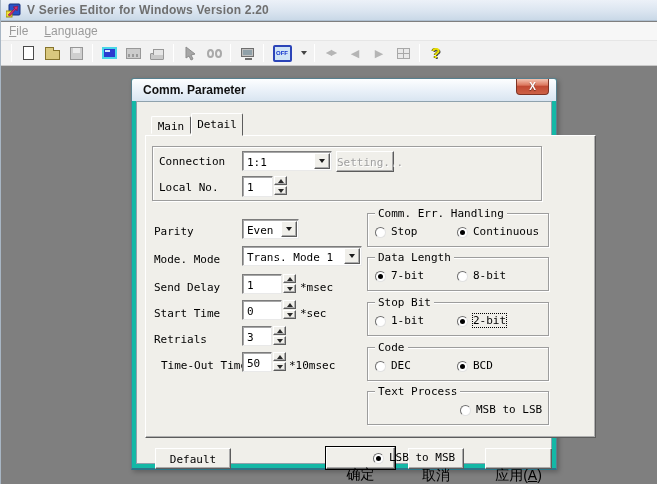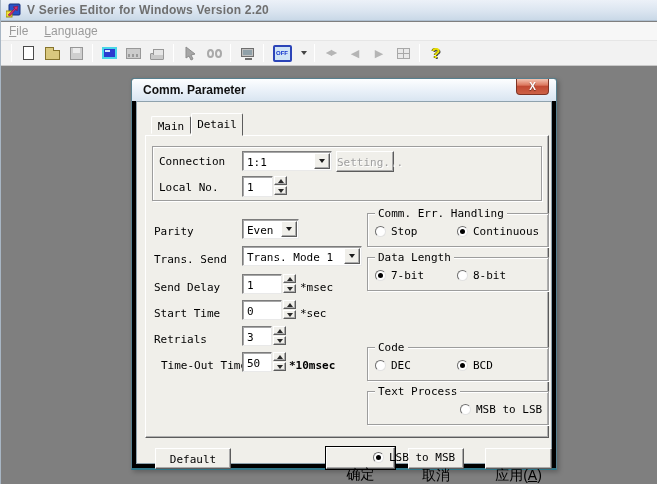--- a/index.html
+++ b/index.html
@@ -53,41 +53,41 @@
   .i-arrow{font-size:11px;color:#b5b5b5;line-height:1;}
   .i-sync{font-size:8px;color:#b5b5b5;letter-spacing:-1px;line-height:1;}
   .i-tile{width:13px;height:11px;border:1px solid #a8a8a8;background:
     linear-gradient(#a8a8a8,#a8a8a8) 50% 0/1px 100% no-repeat,
     linear-gradient(#a8a8a8,#a8a8a8) 0 50%/100% 1px no-repeat,#e9e9e9;}
   .i-help{font:bold 14px var(--sans);color:#ede200;text-shadow:1px 1px 0 #4a4a4a,-1px 0 0 #7a7a00;}
   .i-cursor{display:block;}
 
   
   .dialog{position:absolute;left:130px;top:78px;width:426px;height:392px;
-    background:#000000;border:1px solid #57808f;border-bottom:2px solid #2f7486;
+    background:#14b8a6;border:1px solid #57808f;border-bottom:2px solid #2f7486;
     border-radius:3px 3px 0 0;
     box-shadow:2px 2px 5px rgba(0,0,0,.25);}
   .dlg-titlebar{position:absolute;left:0;top:0;right:0;height:22px;
     background:linear-gradient(180deg,#fdfeff 0%,#e9f0f8 55%,#d9e5f1 100%);
     border-radius:2px 2px 0 0;}
   .dlg-title{position:absolute;left:11px;top:4px;font:bold 12px var(--sans);color:#111;}
   .dlg-close{position:absolute;right:7px;top:0;width:33px;height:16px;
     background:linear-gradient(180deg,#f3c4b2 0%,#dd7a61 40%,#c14a33 50%,#cd6146 100%);
     border:1px solid #7e3425;border-top:none;border-radius:0 0 4px 4px;
     display:flex;align-items:center;justify-content:center;}
   .dlg-close .x{font:bold 10px var(--sans);color:#fff;text-shadow:0 1px 1px rgba(0,0,0,.45);}
   .dlg-body{position:absolute;left:4px;right:4px;top:22px;bottom:4px;background:var(--face);
     border:1px solid #8fa2ad;}
 
   .tab{position:absolute;background:var(--face);border:1px solid;border-color:#fff var(--dk) var(--face) #fff;
     border-radius:2px 2px 0 0;font:11px var(--mono);color:#000;text-align:center;padding-top:4px;}
   .tab-inactive{left:14px;top:14px;width:40px;height:18px;z-index:1;padding-top:3px;}
   .tab-active{left:54px;top:11px;width:52px;height:23px;z-index:3;font-weight:bold;font-weight:normal;}
 
-  .tab-panel{position:absolute;left:8px;top:33px;width:404px;height:303px;background:var(--face);
+  .tab-panel{position:absolute;left:8px;top:33px;width:451px;height:303px;background:var(--face);
     border:1px solid;border-color:#fff var(--dk) var(--dk) #fff;box-shadow:inset -1px -1px 0 #b0b0b0;z-index:2;}
 
   .flabel{position:absolute;font:11px var(--mono);color:#000;white-space:pre;}
   .unit{position:absolute;font:11px var(--mono);color:#000;}
 
   .inset{position:absolute;background:#fff;border:1px solid;border-color:#7c7c7c #e9e9e9 #e9e9e9 #7c7c7c;
     box-shadow:inset 1px 1px 0 rgba(60,60,60,.45);font:11px var(--mono);padding:4px 0 0 4px;color:#000;}
   .outset{background:var(--face);border:1px solid;border-color:#fff var(--dk) var(--dk) #fff;
     box-shadow:inset -1px -1px 0 #ababab;}
   .combo-btn{position:absolute;right:1px;top:1px;width:16px;height:16px;display:flex;align-items:center;justify-content:center;}
@@ -98,21 +98,21 @@
   .spin .tu{width:0;height:0;border-left:3px solid transparent;border-right:3px solid transparent;border-bottom:4px solid #2a2a2a;}
   .spin .td{width:0;height:0;border-left:3px solid transparent;border-right:3px solid transparent;border-top:4px solid #2a2a2a;}
 
   .pbtn{position:absolute;font:11px var(--mono);color:#000;text-align:center;padding-top:4px;}
   .pbtn.disabled{color:#9f9f9f;text-shadow:1px 1px 0 #fff;}
   .btn-cjk{font-family:var(--sans);font-size:14px;padding-top:18px;}
   .btn-default{box-shadow:0 0 0 1px #000, inset -1px -1px 0 #ababab;}
 
   .group{position:absolute;border:1px solid #9d9d9d;box-shadow:inset 1px 1px 0 #fff,1px 1px 0 #fff;}
   .gtitle{position:absolute;top:-7px;left:7px;background:var(--face);padding:0 3px;font:11px var(--mono);}
-  .opt{position:absolute;display:flex;align-items:center;gap:5px;}
+  .opt{position:absolute;display:flex;align-items:flex-end;gap:5px;}
   .radio{width:11px;height:11px;border-radius:50%;background:#fff;border:1px solid;
     border-color:#6e6e6e #e2e2e2 #e2e2e2 #6e6e6e;position:relative;flex:0 0 11px;}
   .radio.checked::after{content:"";position:absolute;left:2px;top:2px;width:5px;height:5px;border-radius:50%;background:#000;}
   .olabel{font:11px var(--mono);color:#000;white-space:pre;}
   .olabel.focused{outline:1px dotted #000;}
 </style>
 </head>
 <body>
 
 <div class="window">
@@ -234,21 +234,21 @@
         </div>
 
         <div class="flabel" style="left:8px;top:89px;">Parity</div>
         <div class="inset" style="left:96px;top:83px;width:57px;height:20px;">
           <span>Even</span>
           <span class="combo-btn outset">
               <i></i>
             </span>
         </div>
 
-        <div class="flabel" style="left:8px;top:117px;">Trans. Send</div>
+        <div class="flabel" style="left:8px;top:117px;">Mode. Mode</div>
         <div class="inset" style="left:96px;top:110px;width:120px;height:20px;">
           <span>Trans. Mode 1</span>
           <span class="combo-btn outset">
               <i></i>
             </span>
         </div>
 
         <div class="flabel" style="left:8px;top:145px;">Send Delay</div>
         <div class="inset" style="left:96px;top:138px;width:40px;height:20px;">1</div>
         <div class="spin" style="left:137px;top:138px;">
@@ -287,21 +287,21 @@
         <div class="flabel" style="left:8px;top:223px;margin-left:7px;">Time-Out Time</div>
         <div class="inset" style="left:96px;top:216px;width:30px;height:20px;">50</div>
         <div class="spin" style="left:127px;top:216px;">
           <span class="sb up outset">
               <i class="tu"></i>
             </span>
             <span class="sb dn outset">
               <i class="td"></i>
             </span>
         </div>
-        <div class="unit" style="left:143px;top:223px;font-weight:bold;">*10msec</div>
+        <div class="unit" style="left:143px;top:223px;">*10msec</div>
 
         <div class="group" style="left:221px;top:77px;width:182px;height:34px;">
           <span class="gtitle">Comm. Err. Handling</span>
           <span class="opt" style="left:7px;top:11px;">
             <span class="radio"></span>
             <span class="olabel">Stop</span>
           </span>
           <span class="opt" style="left:89px;top:11px;">
             <span class="radio checked"></span>
             <span class="olabel">Continuous</span>
@@ -313,20 +313,31 @@
           <span class="opt" style="left:7px;top:11px;">
             <span class="radio checked"></span>
             <span class="olabel">7-bit</span>
           </span>
           <span class="opt" style="left:89px;top:11px;">
             <span class="radio"></span>
             <span class="olabel">8-bit</span>
           </span>
         </div>
 
+        <div class="group" style="left:221px;top:166px;width:182px;height:34px;">
+          <span class="gtitle">Stop Bit</span>
+          <span class="opt" style="left:7px;top:11px;">
+            <span class="radio"></span>
+            <span class="olabel">1-bit</span>
+          </span>
+          <span class="opt" style="left:89px;top:11px;">
+            <span class="radio checked"></span>
+            <span class="olabel focused">2-bit</span>
+          </span>
+        </div>
 
         <div class="group" style="left:221px;top:211px;width:182px;height:34px;">
           <span class="gtitle">Code</span>
           <span class="opt" style="left:7px;top:11px;">
             <span class="radio"></span>
             <span class="olabel">DEC</span>
           </span>
           <span class="opt" style="left:89px;top:11px;">
             <span class="radio checked"></span>
             <span class="olabel">BCD</span>

